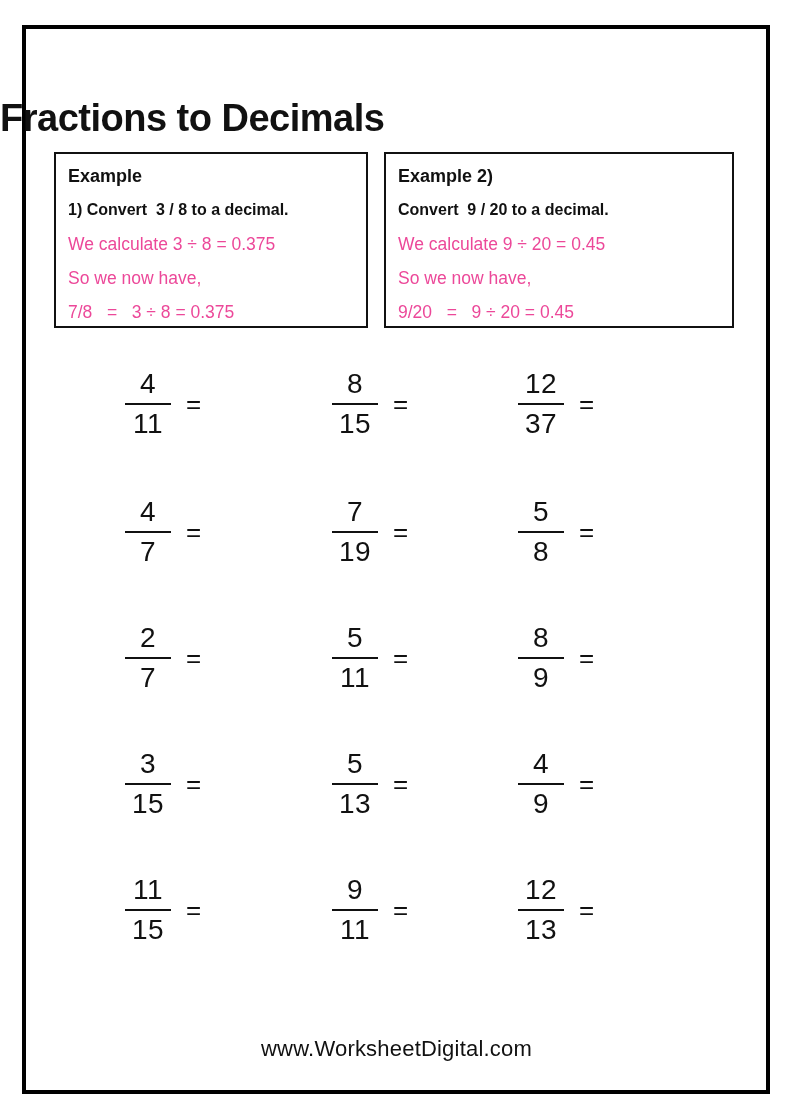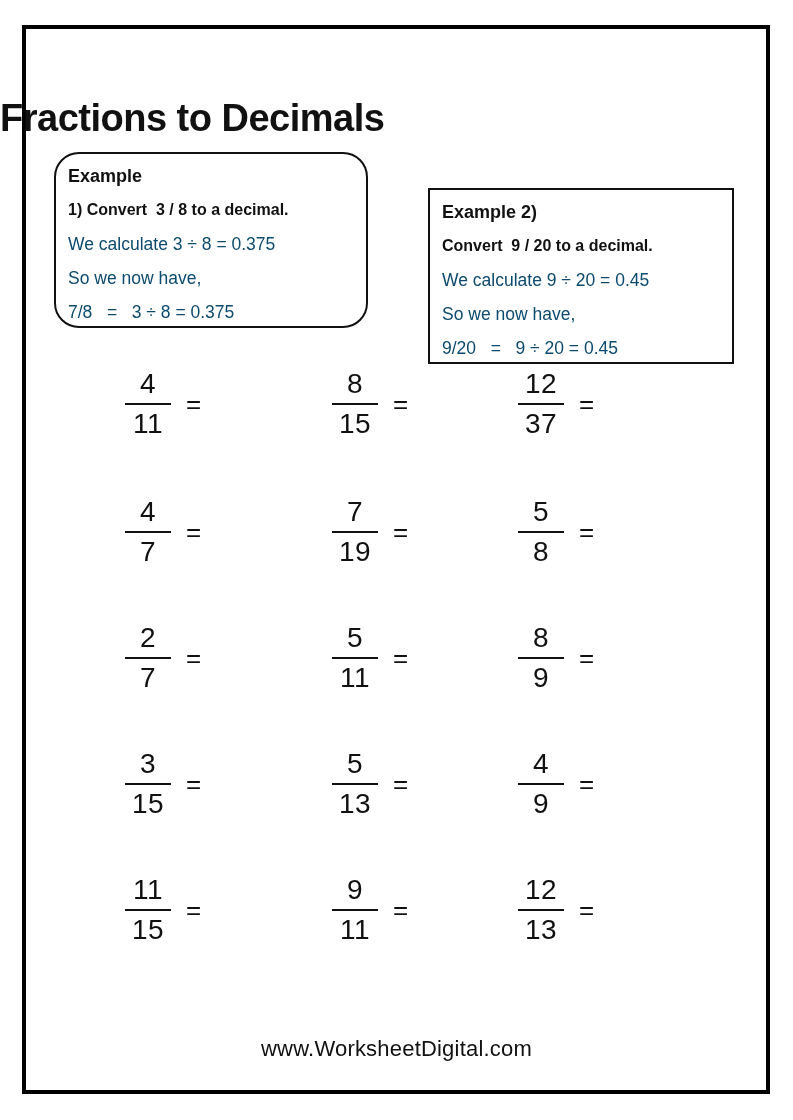--- a/index.html
+++ b/index.html
@@ -66,30 +66,30 @@
     width: 680px;
     display: flex;
     justify-content: space-between;
   }
   .example-box {
     border: 2px solid var(--ink, #111);
     height: 176px;
     padding: 5px 12px 0 12px;
     background: var(--background, #fff);
   }
-  .example-box.first { width: 314px; border-radius: 25px; }
-  .example-box.second { width: 306px; margin-top: 36px; }
+  .example-box.first { width: 314px; }
+  .example-box.second { width: 350px; }
   .example-box p {
     margin: 0;
     line-height: 34px;
     white-space: pre-wrap;
   }
   .ex-heading   { font-size: 18px; font-weight: bold; }
   .ex-instruction { font-size: 16px; font-weight: bold; }
-  .ex-step      { font-size: 17.5px; color: #0c4a6e; }
+  .ex-step      { font-size: 17.5px; color: #ec4899; }
 
   
   .cell {
     position: absolute;
     display: flex;
     align-items: center;
     height: 78px;
   }
   .c1 { left: 125px; }
   .c2 { left: 332px; }

